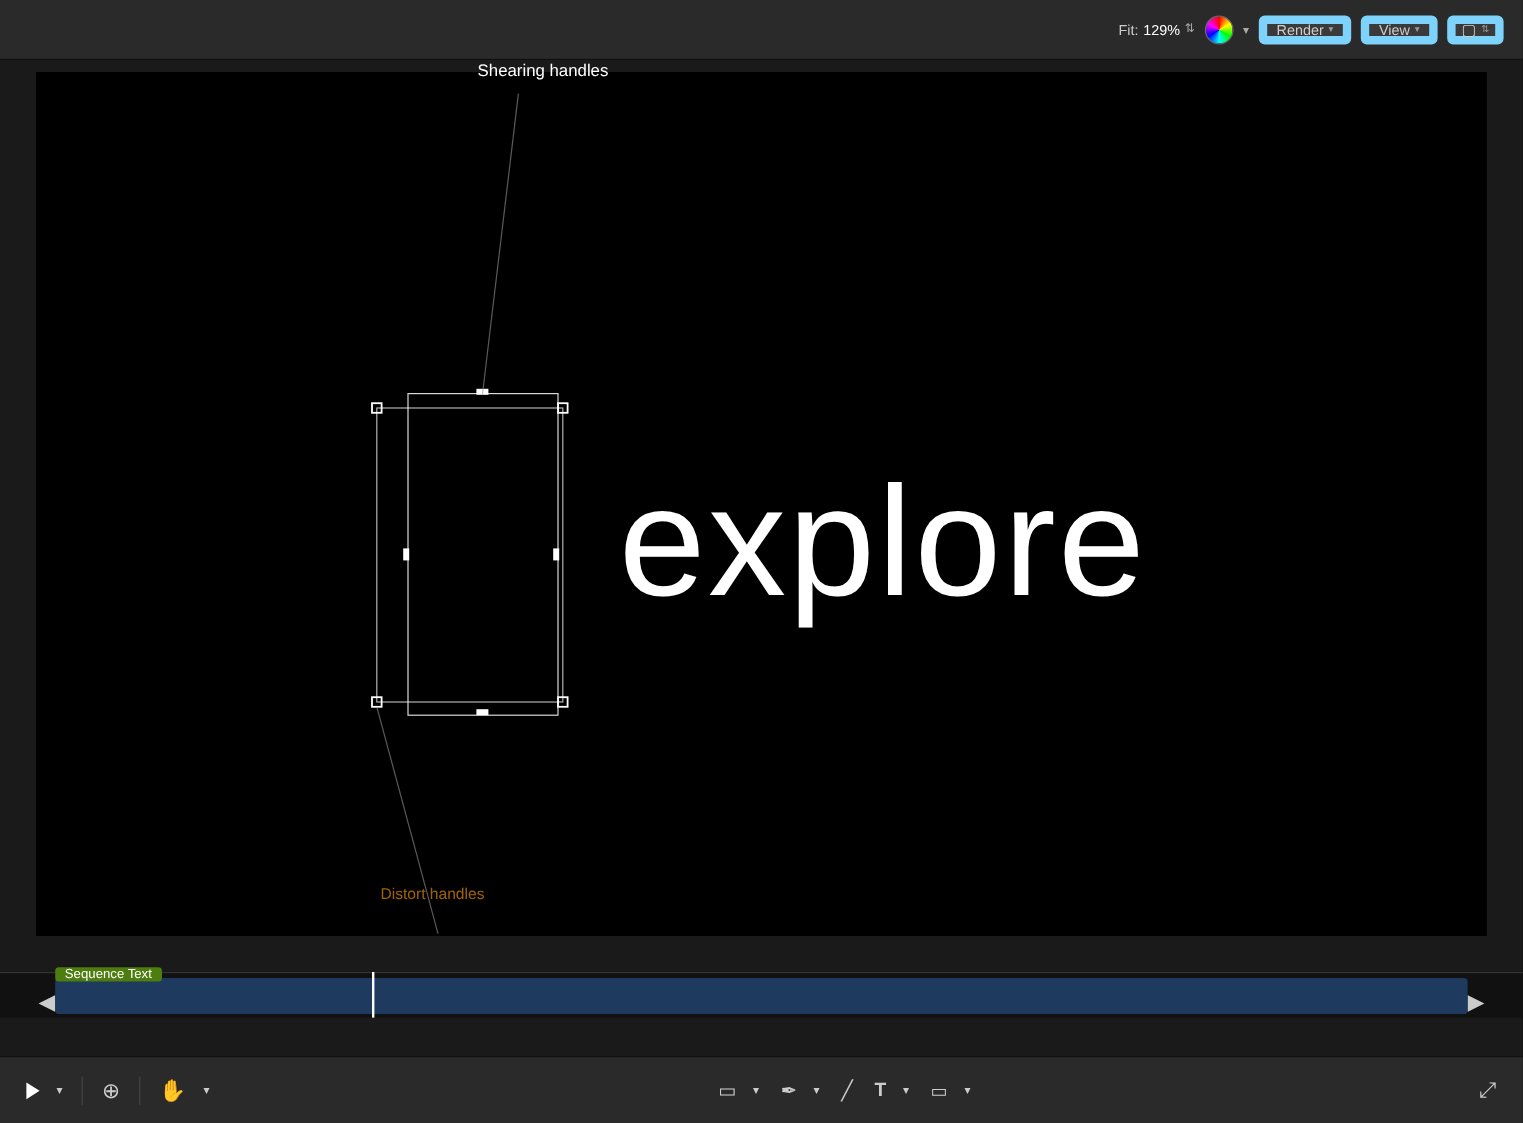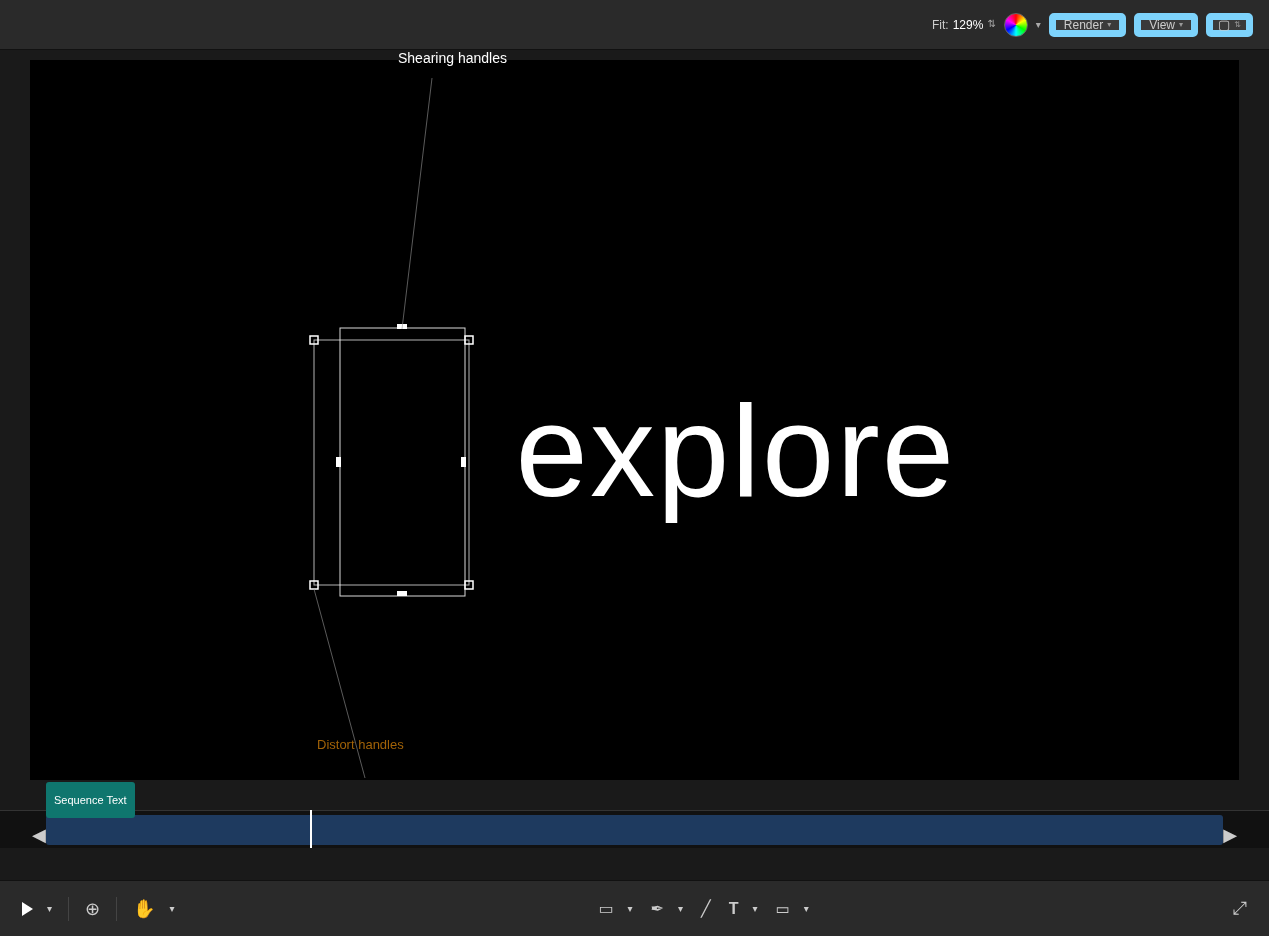--- a/index.html
+++ b/index.html
@@ -93,24 +93,24 @@
       font-family: Liberation Sans, sans-serif;
       white-space: nowrap;
       user-select: none;
       margin-top: 31px;
     }
 
     .sequence-text-badge {
       position: absolute;
       bottom: 118px;
       left: 46px;
-      background: #0f766e;
+      background: #4d7c0f;
       color: white;
       font-size: 11px;
-      padding: 12px 8px;
+      padding: 0 8px;
       border-radius: 3px;
     }
 
     
     .timeline-track {
       position: absolute;
       bottom: 88px;
       left: 0;
       right: 0;
       height: 38px;

